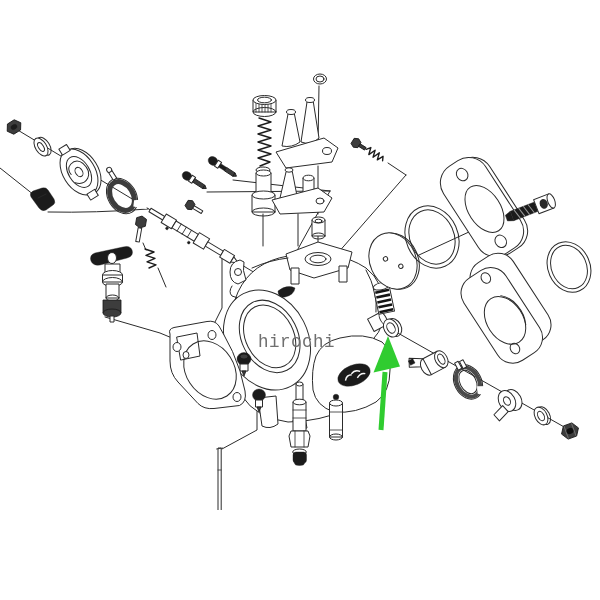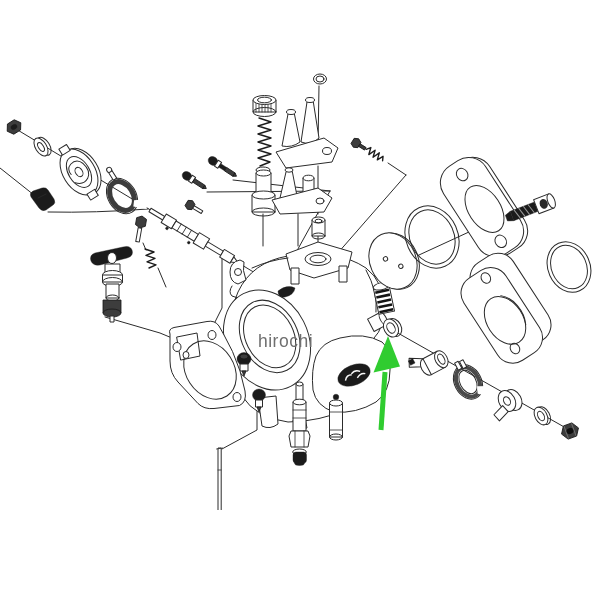--- a/index.html
+++ b/index.html
@@ -1,17 +1,17 @@
 <!DOCTYPE html>
 <html><head>
 <meta charset="utf-8">
 <style>
   html,body{margin:0;padding:0;background:#fff}
   .stage{width:600px;height:510px;position:relative;background:#737373;overflow:hidden;
-         font-family:Liberation Sans, sans-serif}
+         font-family:Liberation Mono, monospace}
   svg{display:block}
   .ln{fill:none;stroke:#2b2b2b;stroke-width:1;stroke-linecap:round;stroke-linejoin:round}
   .th{fill:none;stroke:#2b2b2b;stroke-width:.8;stroke-linecap:round}
   .fw{fill:#ffffff;stroke:#2b2b2b;stroke-width:1;stroke-linejoin:round}
   .dk{fill:#1b1b1b;stroke:#1b1b1b;stroke-width:.4;stroke-linejoin:round}
   .gy{fill:#3d3d3d;stroke:#161616;stroke-width:.8;stroke-linejoin:round}
   .wh{fill:#ffffff;stroke:none}
   .coil{fill:none;stroke:#1c1c1c;stroke-width:1.4;stroke-linejoin:round;stroke-linecap:round}
   .wm{font-size:17.5px;letter-spacing:.5px}
 </style>

